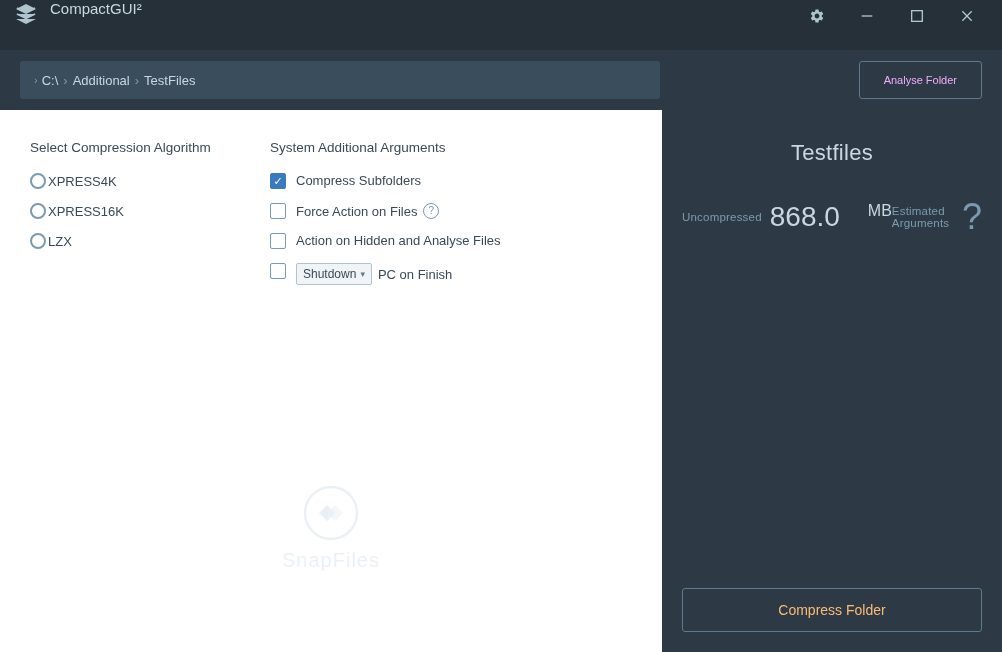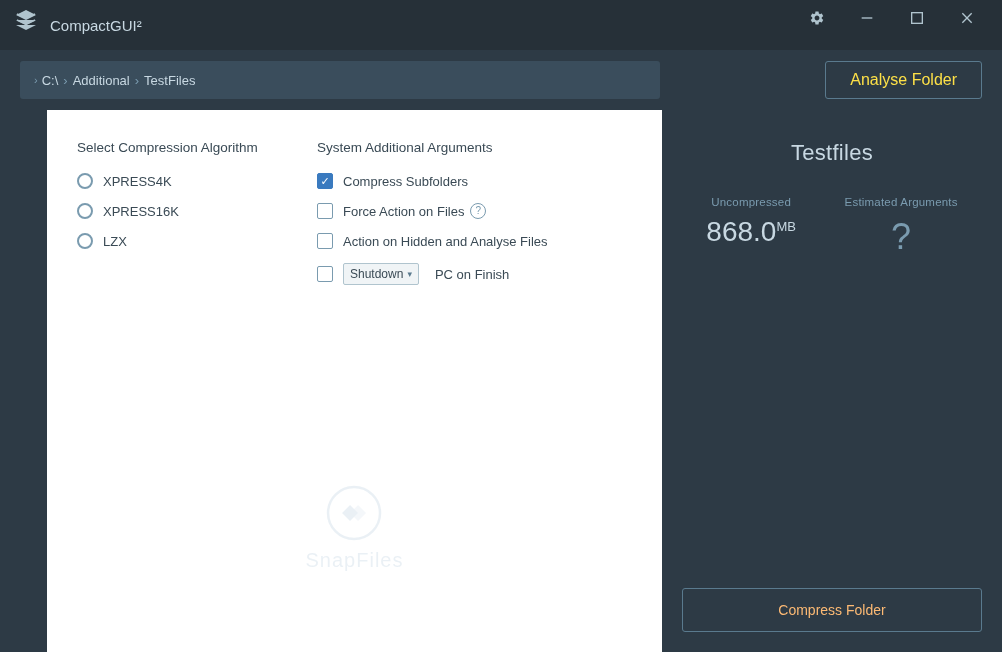--- a/index.html
+++ b/index.html
@@ -16,22 +16,22 @@
       color: #cdd8e0;
       overflow: hidden;
       user-select: none;
     }
 
     
     .title-bar {
       height: 50px;
       background: #263038;
       display: flex;
-      align-items: flex-end;
-      padding: 16px 12px;
+      align-items: flex-start;
+      padding: 0 12px;
     }
 
     .title-bar-icon {
       width: 28px;
       height: 28px;
       margin-right: 10px;
       display: flex;
       align-items: center;
       justify-content: center;
     }
@@ -112,41 +112,40 @@
       margin: 0 5px;
       font-size: 13px;
     }
 
     .analyse-btn {
       height: 38px;
       padding: 0 24px;
       background: transparent;
       border: 1.5px solid #5a7a8e;
       border-radius: 3px;
-      color: #fde047;
-      font-size: 16px;
+      color: #f0abfc;
+      font-size: 11px;
       cursor: pointer;
       margin-left: auto;
       transition: background 0.15s;
     }
 
     
     .main-content {
       display: flex;
       height: calc(652px - 50px - 60px);
     }
 
     
     .left-panel {
       flex: 1;
       background: #ffffff;
       padding: 30px 30px;
       position: relative;
       overflow: hidden;
-      margin-left: 47px;
     }
 
     .options-grid {
       display: flex;
       gap: 40px;
     }
 
     .option-group {
       min-width: 200px;
     }
@@ -154,21 +153,21 @@
     .option-group-title {
       font-size: 13.5px;
       font-weight: 500;
       color: #3a4a55;
       margin-bottom: 18px;
     }
 
     .radio-item {
       display: flex;
       align-items: center;
-      gap: 10px;
+      gap: 2px;
       margin-bottom: 14px;
       cursor: pointer;
     }
 
     .radio-circle {
       width: 16px;
       height: 16px;
       border-radius: 50%;
       border: 2px solid #7a9baf;
       display: flex;
@@ -190,21 +189,21 @@
     }
 
     .radio-label {
       font-size: 13px;
       color: #3a4a55;
     }
 
     
     .checkbox-item {
       display: flex;
-      align-items: center;
+      align-items: flex-start;
       gap: 10px;
       margin-bottom: 14px;
       cursor: pointer;
     }
 
     .checkbox-box {
       width: 16px;
       height: 16px;
       border: 1.5px solid #7a9baf;
       border-radius: 2px;
@@ -245,21 +244,21 @@
       display: flex;
       align-items: center;
       justify-content: center;
       cursor: pointer;
       line-height: 1;
     }
 
     .shutdown-row {
       display: flex;
       align-items: center;
-      gap: 16px;
+      gap: 6px;
     }
 
     .shutdown-dropdown {
       display: flex;
       align-items: center;
       border: 1.5px solid #b0c4ce;
       border-radius: 2px;
       height: 22px;
       background: #f0f4f6;
       cursor: pointer;
@@ -321,42 +320,42 @@
 
     .stats-row {
       display: flex;
       width: 100%;
       justify-content: space-around;
       margin-bottom: 16px;
     }
 
     .stat-block {
       display: flex;
-      flex-direction: column;
       align-items: center;
       gap: 8px;
     }
 
     .stat-label {
       font-size: 11.5px;
       color: #7a9baf;
       text-transform: none;
       letter-spacing: 0.2px;
     }
 
     .stat-value {
       font-size: 28px;
       font-weight: 300;
       color: #c8d8e2;
     }
 
     .stat-value sup {
-      font-size: 13px;
+      font-size: 16px;
       font-weight: 400;
       vertical-align: super;
+      margin-left: 28px;
     }
 
     .stat-value-placeholder {
       font-size: 36px;
       font-weight: 200;
       color: #7a9baf;
     }
 
     .right-panel-spacer {
       flex: 1;

